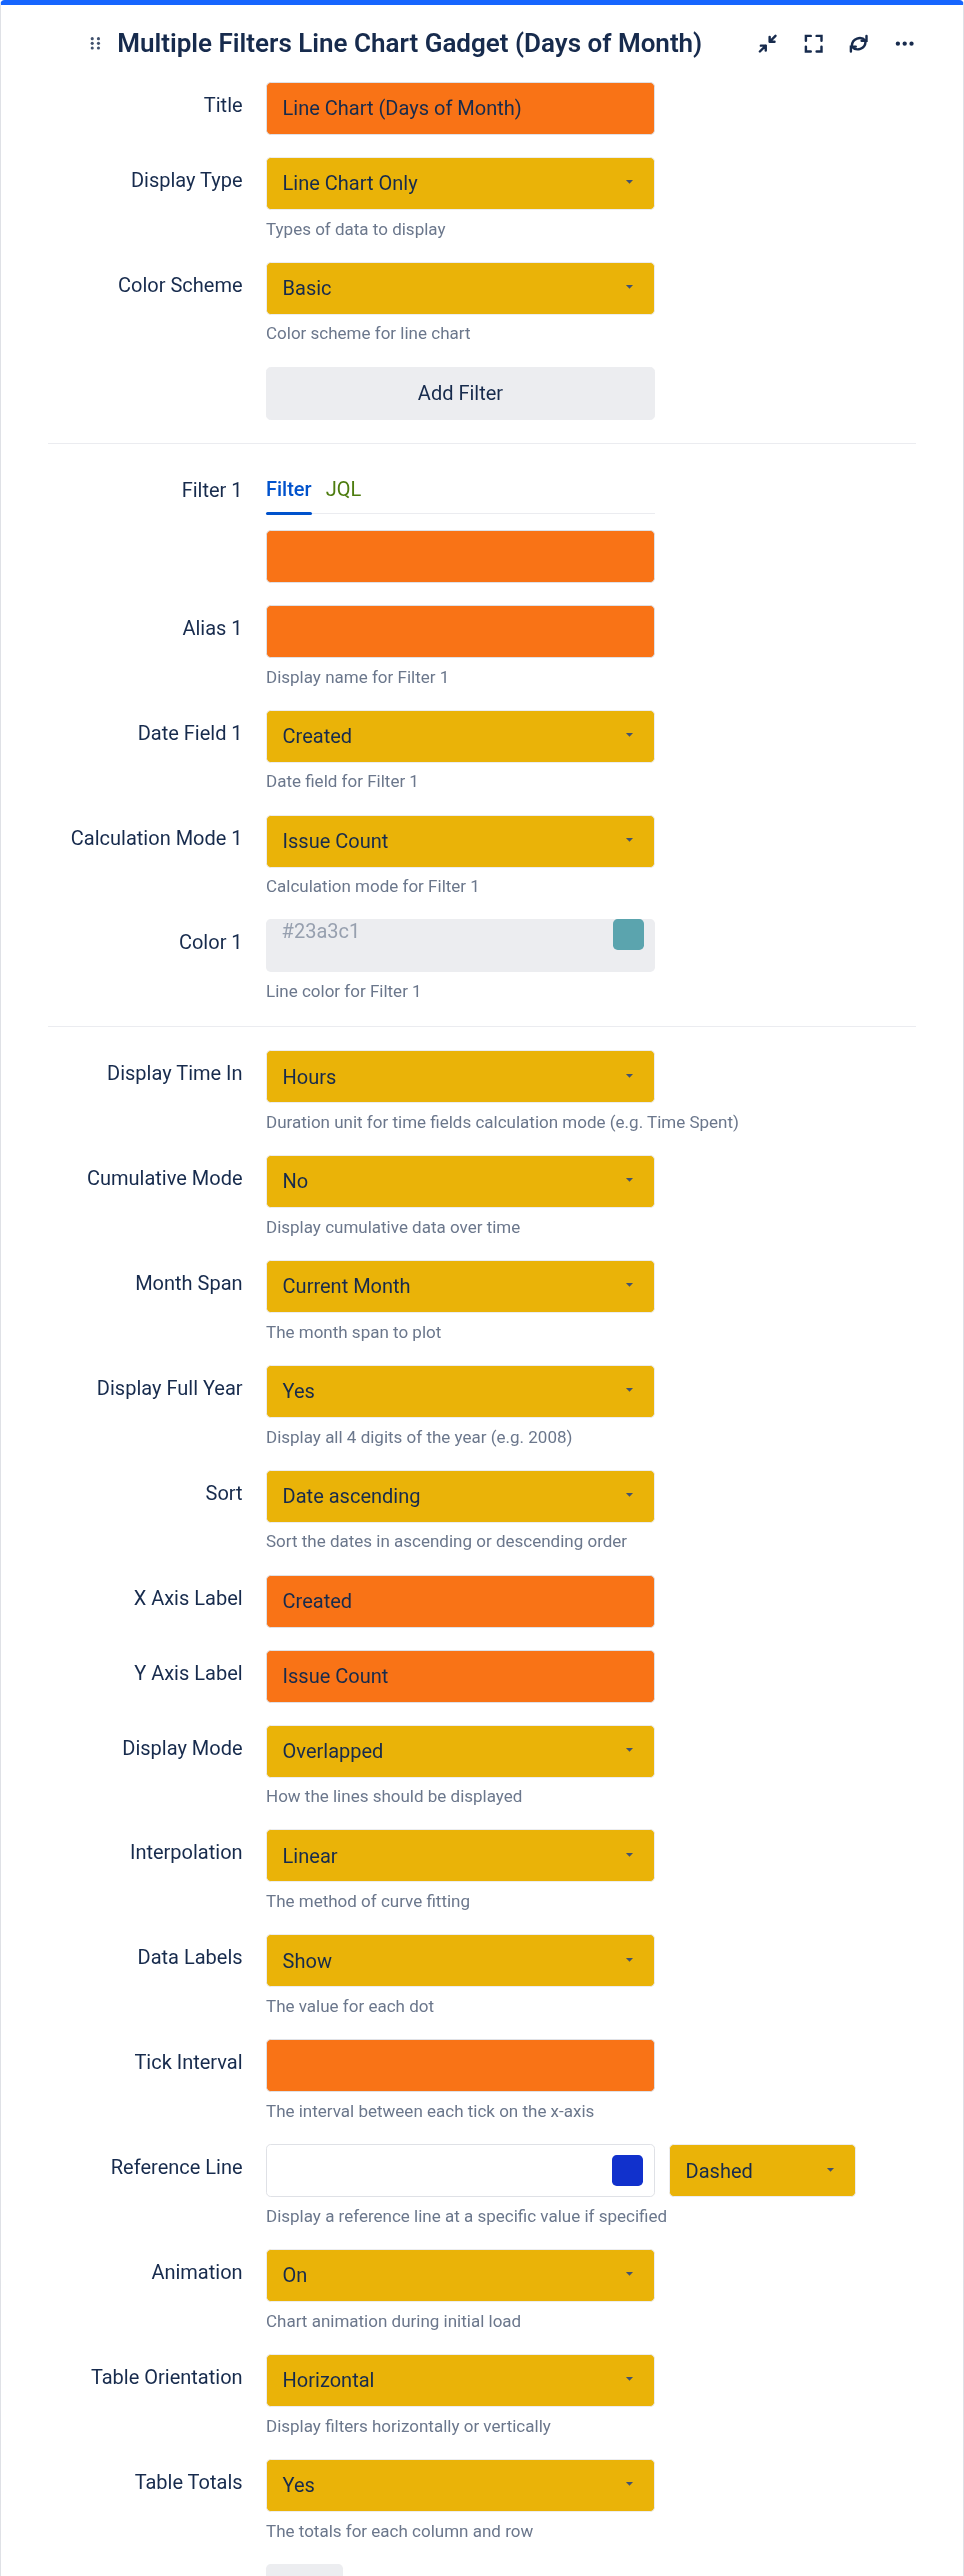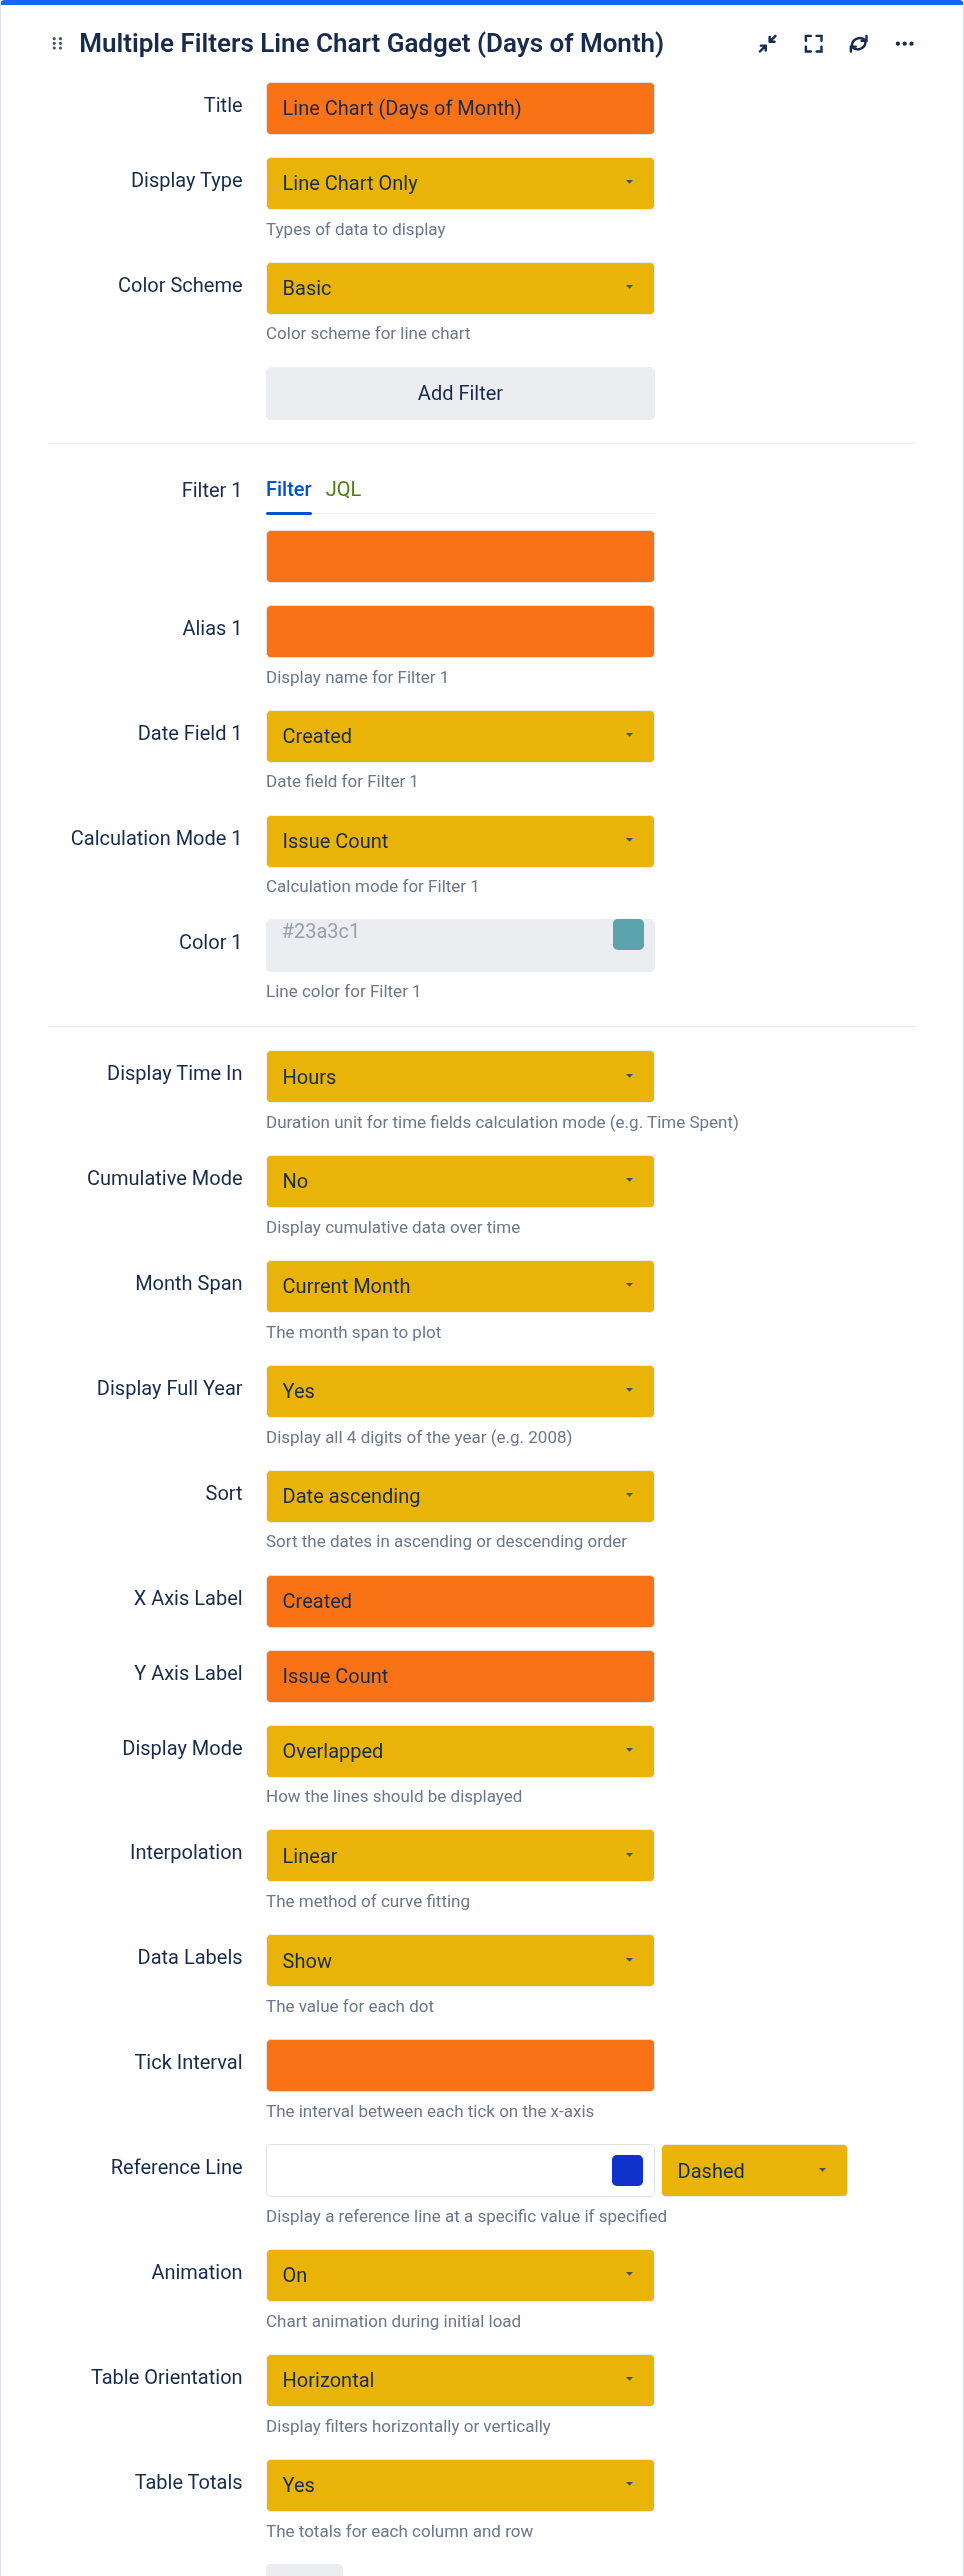--- a/index.html
+++ b/index.html
@@ -15,20 +15,21 @@
     border-radius: 4.7px;
     border-top: 5.5px solid #1665FE;
     box-shadow: 0 0.8px 0.8px rgba(9,30,66,0.13);
     margin: 0;
     padding-bottom: 31px;
   }
   .header {
     display: flex;
     align-items: center;
     padding: 23.4px 47px 23.4px 47px;
+    margin-left: 38px;
   }
   .drag-handle {
     width: 18.7px; height: 18.7px;
     margin-right: 12.5px;
     color: #42526E;
     display:flex;align-items:center;justify-content:center;
   }
   .header-title {
     font-size: 26px;
     font-weight: 600;
@@ -135,21 +136,21 @@
   }
   .color-row .hex {
     flex:1;
     color: #97A0AF;
     font-size: 20px;
   }
   .swatch {
     width: 31px; height: 31px;
     border-radius: 4.7px;
   }
-  .ref-row { display:flex; gap: 6px; align-items:flex-start; }
+  .ref-row { display:flex; gap: 14px; align-items:flex-start; }
   .ref-input-wrap {
     display:flex; align-items:center;
     border: 1.6px solid #DFE1E6;
     border-radius: 4.7px;
     height: 53px;
     padding: 0 11px 0 15.6px;
     width: 389px;
     background:#fff;
   }
   .ref-input-wrap input {

